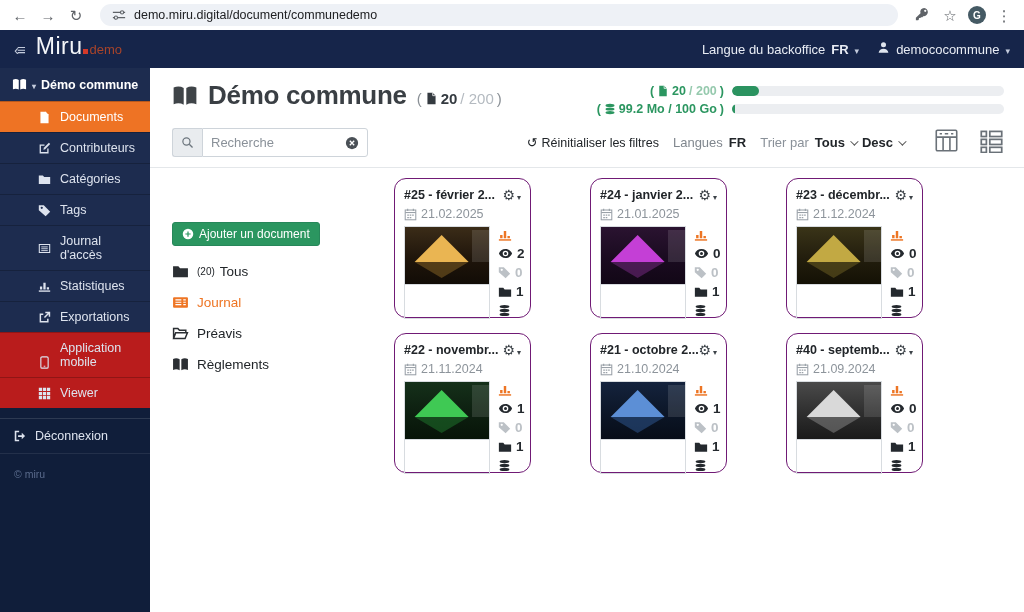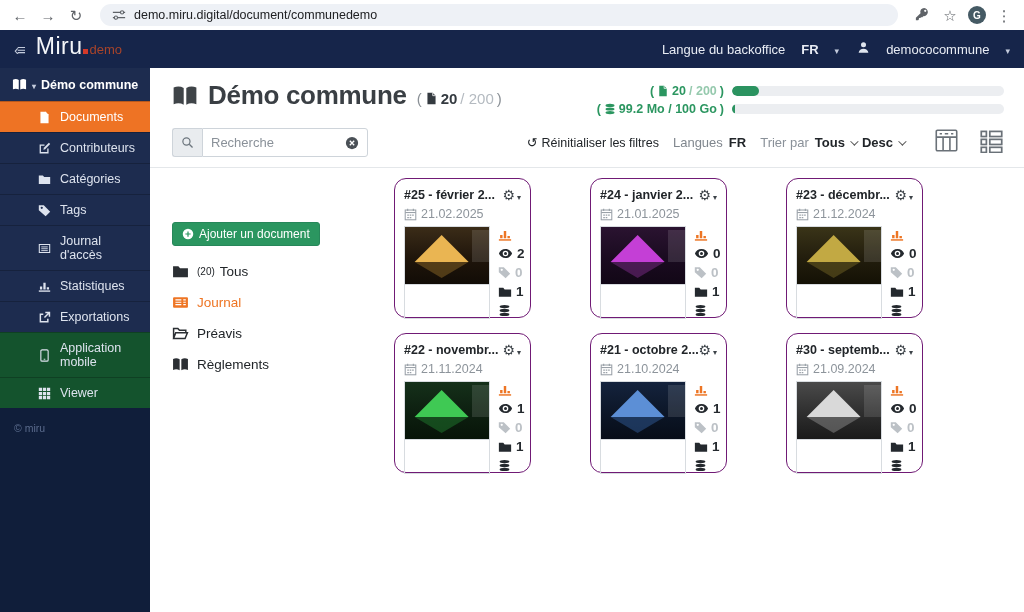--- a/index.html
+++ b/index.html
@@ -14,36 +14,36 @@
   .avatar { width:18px; height:18px; border-radius:50%; background:#455a64; color:#fff; font-size:10px; font-weight:bold; display:flex; align-items:center; justify-content:center; }
 
   
   .topnav { height:38px; background:#16254a; display:flex; align-items:center; padding:0 14px; color:#e8ecf4; }
   .collapse-ic { color:#c3cbdc; font-size:15px; letter-spacing:-2px; margin-right:12px; cursor:pointer; }
   .logo { display:flex; align-items:baseline; cursor:pointer; }
   .logo-main { color:#f4f6f9; font-size:23px; font-weight:400; letter-spacing:.5px; }
   .logo-dot { width:5px; height:5px; background:#d43a2a; display:inline-block; margin:0 1px 12px 1px; }
   .logo-suffix { color:#a8442a; font-size:13px; }
   .topnav-right { margin-left:auto; display:flex; align-items:center; gap:18px; font-size:13px; }
-  .tn-group { display:flex; align-items:center; gap:16px; cursor:pointer; }
+  .tn-group { display:flex; align-items:center; gap:6px; cursor:pointer; }
   .tn-bold { font-weight:bold; }
   .caret-s::after { content:"▾"; font-size:9px; color:#c3cbdc; }
   .person-ic { color:#dfe5ee; }
 
   
   .body { display:flex; height:544px; }
 
   
   .sidebar { width:150px; background:#1d2c4f; display:flex; flex-direction:column; color:#dde3ee; }
   .sb-head { display:flex; align-items:center; gap:5px; padding:9px 8px 9px 12px; font-size:12.5px; font-weight:bold; color:#fff; cursor:pointer; }
   .sb-head .caret-s::after { font-size:8px; }
   .sb-item { display:flex; align-items:center; gap:9px; padding:8px 6px 8px 38px; font-size:12.5px; border-top:1px solid rgba(0,0,0,.22); cursor:pointer; }
   .sb-item svg { flex:0 0 auto; }
   .sb-item.active { background:#ee7324; color:#fff; }
-  .sb-item.alt { background:#14532d; }
+  .sb-item.alt { background:#b91c1c;align-items:flex-end; }
   .sb-lower { flex:1; background:#101e3a; display:flex; flex-direction:column; }
   .sb-logout { display:flex; align-items:center; gap:8px; padding:10px 6px 10px 13px; font-size:12.5px; border-top:1px solid rgba(255,255,255,.12); border-bottom:1px solid rgba(255,255,255,.08); margin-top:10px; cursor:pointer; }
   .sb-foot { color:#5a6b8c; font-size:10.5px; padding:14px; }
 
   
   .main { flex:1; background:#fff; display:flex; flex-direction:column; }
   .m-header { display:flex; justify-content:space-between; align-items:flex-start; padding:12px 20px 6px 22px; }
   .title-grp { display:flex; align-items:center; gap:10px; color:#3a3f44; }
   .page-title { font-size:26px; font-weight:600; letter-spacing:-.3px; }
   .title-count { display:flex; align-items:center; gap:3px; font-size:15px; color:#8a9096; padding-top:6px; }
@@ -314,20 +314,26 @@
         </svg>
       <span>Application mobile</span>
     </div>
     <div class="sb-item alt">
       <svg width="13" height="13" fill="currentColor">
           <use href="#i-grid9"></use>
         </svg>
       <span>Viewer</span>
     </div>
     <div class="sb-lower">
+      <div class="sb-logout">
+        <svg width="14" height="14" fill="currentColor">
+            <use href="#i-logout"></use>
+          </svg>
+        <span>Déconnexion</span>
+      </div>
       <div class="sb-foot">© miru</div>
     </div>
   </div>
 
   <div class="main">
     <div class="m-header">
       <div class="title-grp">
         <svg width="26" height="26" fill="#3f4448">
             <use href="#i-book"></use>
           </svg>
@@ -727,21 +733,21 @@
                   <svg width="13" height="13" fill="currentColor">
                     <use href="#i-stack"></use>
                   </svg>
                 </span>
             </div>
           </div>
         </div>
 
         <div class="card">
           <div class="card-top">
-            <span class="card-title">#30 - septemb...</span>
+            <span class="card-title">#40 - septemb...</span>
             <span class="gear">
                 <span class="caret-g"></span>
               </span>
           </div>
           <div class="card-date">
             <svg width="13" height="13" fill="#9aa1a8" style="color:#9aa1a8">
                 <use href="#i-calendar"></use>
               </svg>
             <span>21.09.2024</span>
           </div>

